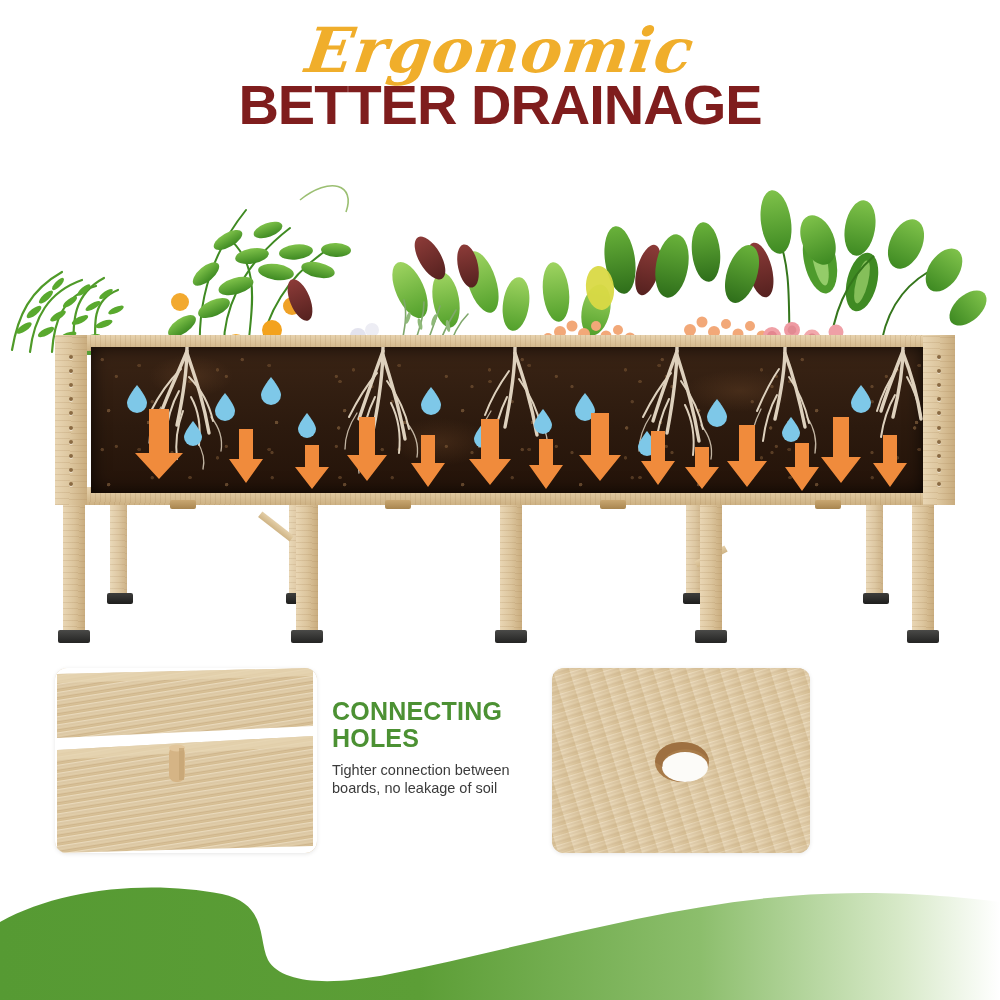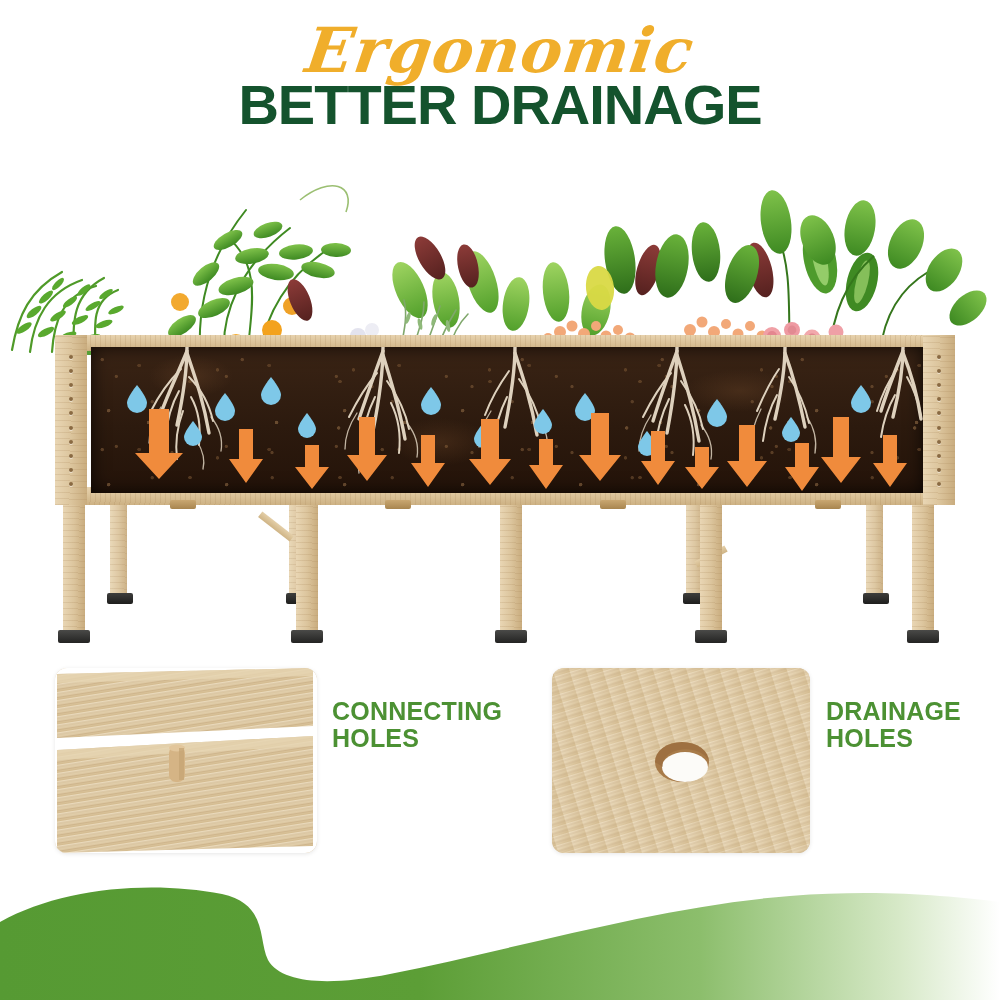--- a/index.html
+++ b/index.html
@@ -10,21 +10,21 @@
   #header{position:absolute;top:0;left:0;width:1000px;height:140px;}
   #script-title{
     position:absolute;left:0;top:14px;width:1000px;text-align:center;
     font-family:"DejaVu Serif",serif;font-style:italic;font-weight:700;
     font-size:62px;color:#F0AE2B;letter-spacing:1px;
     transform:skewX(-8deg);
   }
   #main-title{
     position:absolute;left:0;top:72px;width:1000px;text-align:center;
     font-family:"Liberation Sans",sans-serif;font-weight:700;
-    font-size:56px;color:#14532d;letter-spacing:-1px;
+    font-size:56px;color:#7f1d1d;letter-spacing:-1px;
   }
 
   
   #scene{position:absolute;left:0;top:140px;width:1000px;height:520px;}
   #foliage-band{position:absolute;left:0;top:0;width:1000px;height:210px;}
 
   
   #planter{position:absolute;left:55px;top:195px;width:900px;height:170px;}
   .wood{
     background:
@@ -533,20 +533,21 @@
         <rect x="114" y="78" width="16" height="36" rx="7" fill="#D5B485"></rect>
         <ellipse cx="122" cy="80" rx="8" ry="3.4" fill="#E2C69C"></ellipse>
         <rect x="124" y="80" width="5" height="32" fill="#C3A272" opacity=".7"></rect>
       </g>
     </svg>
   </div>
   <div style="position:absolute;left:332px;top:38px;width:215px;">
     <div class="feat-title">
       <span>CONNECTING</span><br><span>HOLES</span>
     </div>
+    <div class="feat-desc">Tighter connection between boards, no leakage of soil</div>
   </div>
 
   <div class="panel board-wood" style="left:552px;top:8px;width:258px;height:185px;">
     <svg width="258" height="185" viewBox="0 0 258 185" xmlns="http://www.w3.org/2000/svg">
       <defs>
         <linearGradient id="bw2" x1="0" y1="0" x2="1" y2="1">
           <stop offset="0" stop-color="#EEDFC3"></stop>
             <stop offset="1" stop-color="#D2B98D"></stop>
         </linearGradient>
         <pattern id="grain2" width="16" height="9" patternUnits="userSpaceOnUse" patternTransform="rotate(-17)">
@@ -556,23 +557,20 @@
       </defs>
       <rect width="258" height="185" rx="10" fill="url(#grain2)"></rect>
       <g>
         <ellipse cx="130" cy="94" rx="27" ry="20" fill="#A87B49"></ellipse>
         <ellipse cx="133" cy="99" rx="23" ry="15" fill="#FCFBF8"></ellipse>
         <path d="M103 94 a27 20 0 0 1 54 0 a23 15 0 0 0 -46 5 Z" fill="#95683B" opacity=".55"></path>
       </g>
     </svg>
   </div>
   <div style="position:absolute;left:826px;top:38px;width:160px;">
-    <div class="feat-title">
-      <span>DRAINAGE</span><br><span>HOLES</span>
-    </div>
   </div>
 </div>
 
 <div id="footer-wave">
   <svg width="1000" height="138" viewBox="0 0 1000 138" xmlns="http://www.w3.org/2000/svg">
     <defs>
       <linearGradient id="wv" x1="0" y1="0" x2="1" y2="0">
         <stop offset="0" stop-color="#569A33"></stop>
         <stop offset="0.42" stop-color="#5C9E36"></stop>
         <stop offset="0.70" stop-color="#8CBE6C"></stop>

